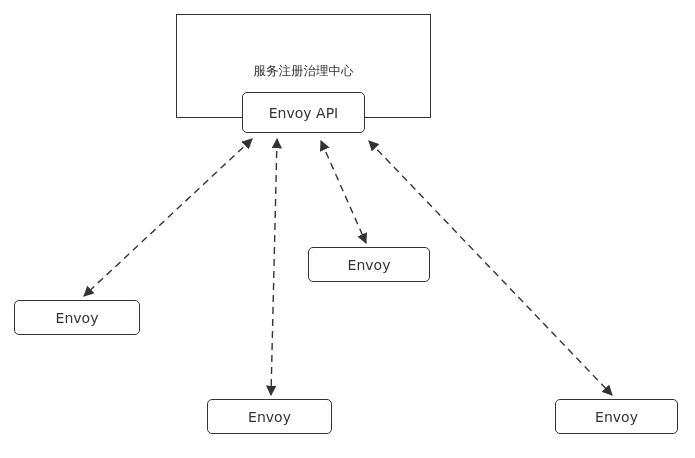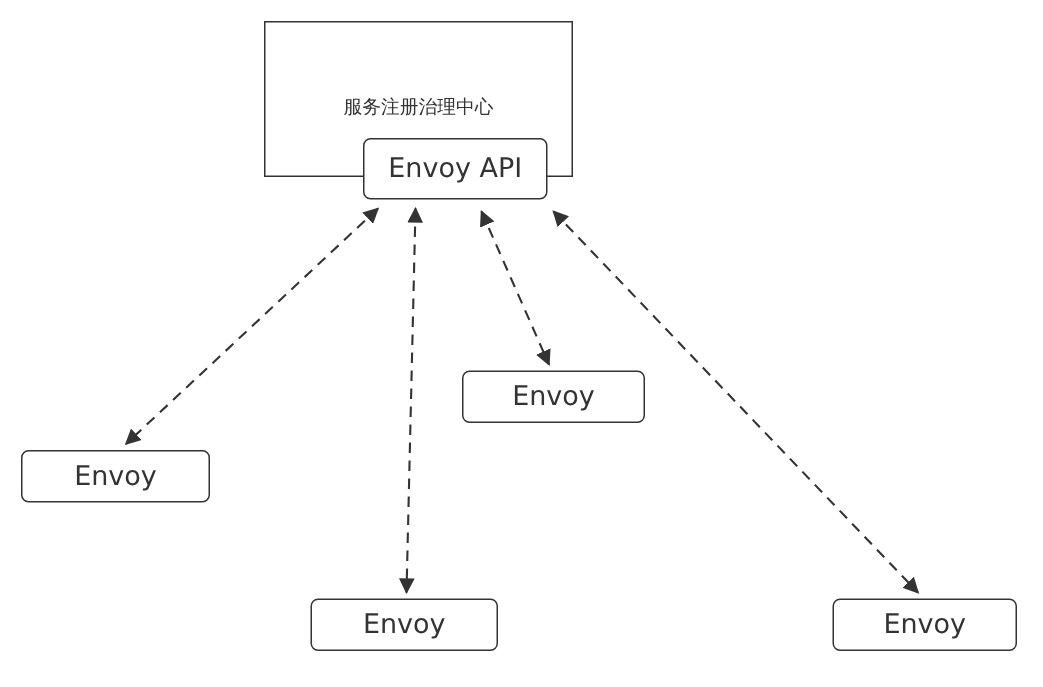--- a/index.html
+++ b/index.html
@@ -25,30 +25,30 @@
     pointer-events: none;
   }
   .box {
     position: absolute;
     background: #ffffff;
     border: 1.5px solid #333333;
     display: flex;
     align-items: center;
     justify-content: center;
     color: #333333;
-    font-size: 18px;
+    font-size: 14px;
     box-sizing: border-box;
   }
   .rounded {
     border-radius: 5px;
   }
   .registry {
     left: 176px;
     top: 14px;
-    width: 206px;
+    width: 255px;
     height: 104px;
     z-index: 2;
     font-size: 12.5px;
     align-items: flex-start;
     padding-top: 48px;
     justify-content: center;
   }
   .api {
     left: 242px;
     top: 92px;

